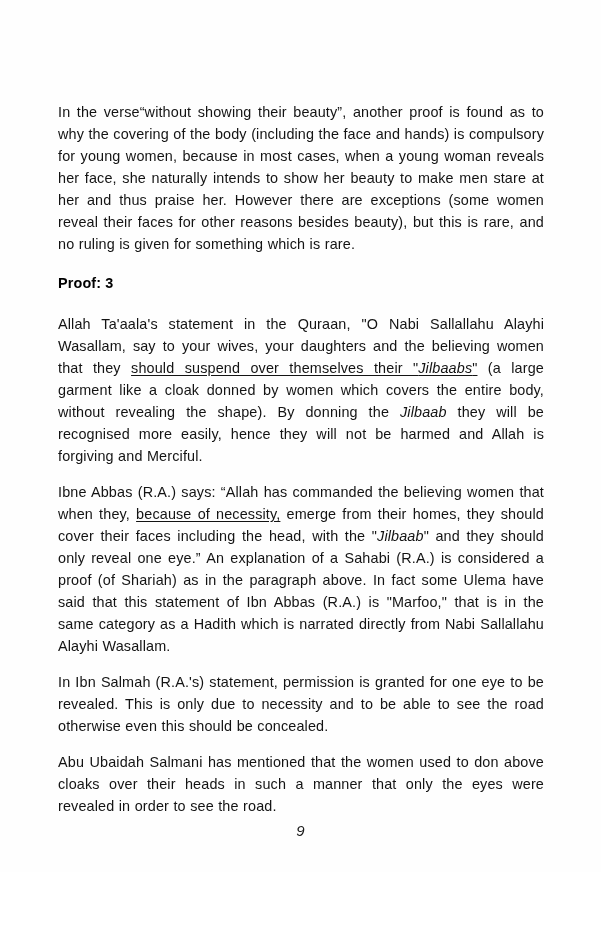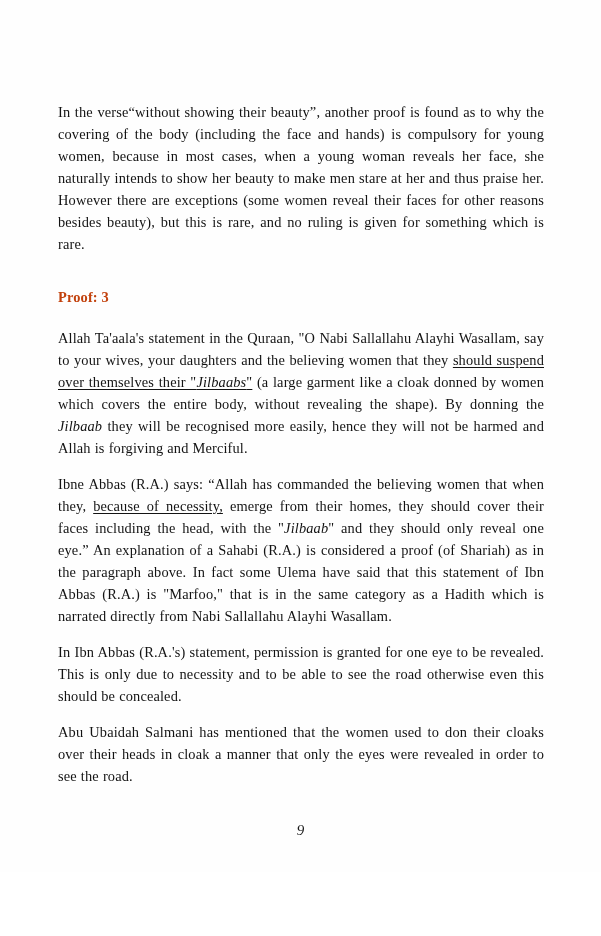--- a/index.html
+++ b/index.html
@@ -6,46 +6,46 @@
     margin: 0;
     padding: 0;
     background: #ffffff;
   }
   .page {
     position: relative;
     width: 601px;
     height: 872px;
     background: #fefefe;
     overflow: hidden;
-    font-family: Liberation Serif, serif;
+    font-family: Liberation Sans, sans-serif;
   }
   .text-column {
     position: absolute;
     left: 58px;
     top: 101px;
     width: 486px;
   }
   p.body-para {
     margin: 0 0 14px 0;
     font-size: 14.4px;
     line-height: 22px;
     text-align: justify;
     color: #131313;
     letter-spacing: 0.01em;
     word-spacing: 0.02em;
   }
   p.body-para:last-child {
     margin-bottom: 0;
   }
   h2.proof-heading {
-    margin: 32px 0 20px 0;
+    margin: 18px 0 20px 0;
     font-size: 14.4px;
     line-height: 20px;
     font-weight: bold;
-    color: #c2410c;
+    color: #000000;
     letter-spacing: 0.01em;
   }
   .gap-before {
     margin-top: 20px;
   }
   .underlined {
     text-decoration: underline;
     text-underline-offset: 2px;
   }
   .italic {
@@ -70,22 +70,22 @@
   <div class="text-column">
 
     <p class="body-para">In the verse“without showing their beauty”, another proof is found as to why the covering of the body (including the face and hands) is compulsory for young women, because in most cases, when a young woman reveals her face, she naturally intends to show her beauty to make men stare at her and thus praise her. However there are exceptions (some women reveal their faces for other reasons besides beauty), but this is rare, and no ruling is given for something which is rare.</p>
 
     <h2 class="proof-heading">Proof: 3</h2>
 
     <p class="body-para"><span>Allah Ta'aala's statement in the Quraan, "O Nabi Sallallahu Alayhi Wasallam, say to your wives, your daughters and the believing women that they </span><span class="underlined">should suspend over themselves their "</span><span class="underlined italic">Jilbaabs</span><span class="underlined">"</span><span> (a large garment like a cloak donned by women which covers the entire body, without revealing the shape).  By donning the </span><span class="italic">Jilbaab</span><span> they will be recognised more easily, hence they will not be harmed and Allah is forgiving and Merciful.</span></p>
 
     <p class="body-para gap-before"><span>Ibne Abbas (R.A.) says: “Allah has commanded the believing women that when they, </span><span class="underlined">because of necessity,</span><span> emerge from their homes, they should cover their faces including the head, with the "</span><span class="italic">Jilbaab</span><span>" and they should only reveal one eye.”  An explanation of a Sahabi (R.A.) is considered a proof (of Shariah) as in the paragraph above.  In fact some Ulema have said that this statement of Ibn Abbas (R.A.) is "Marfoo," that is in the same category as a Hadith which is narrated directly from Nabi Sallallahu Alayhi Wasallam.</span></p>
 
-    <p class="body-para gap-before">In Ibn Abbas (R.A.'s) statement, permission is granted for one eye to be revealed.  This is only due to necessity and to be able to see the road otherwise even this should be concealed.</p>
+    <p class="body-para gap-before">In Ibn Salmah (R.A.'s) statement, permission is granted for one eye to be revealed.  This is only due to necessity and to be able to see the road otherwise even this should be concealed.</p>
 
 
-    <p class="body-para gap-before">Abu Ubaidah Salmani has mentioned that the women used to don their cloaks over their heads in cloak a manner that only the eyes were revealed in order to see the road.</p>
+    <p class="body-para gap-before">Abu Ubaidah Salmani has mentioned that the women used to don above cloaks over their heads in such a manner that only the eyes were revealed in order to see the road.</p>
 
   </div>
 
   <div class="page-number">9</div>
 
 </div>
 
 </body></html>

